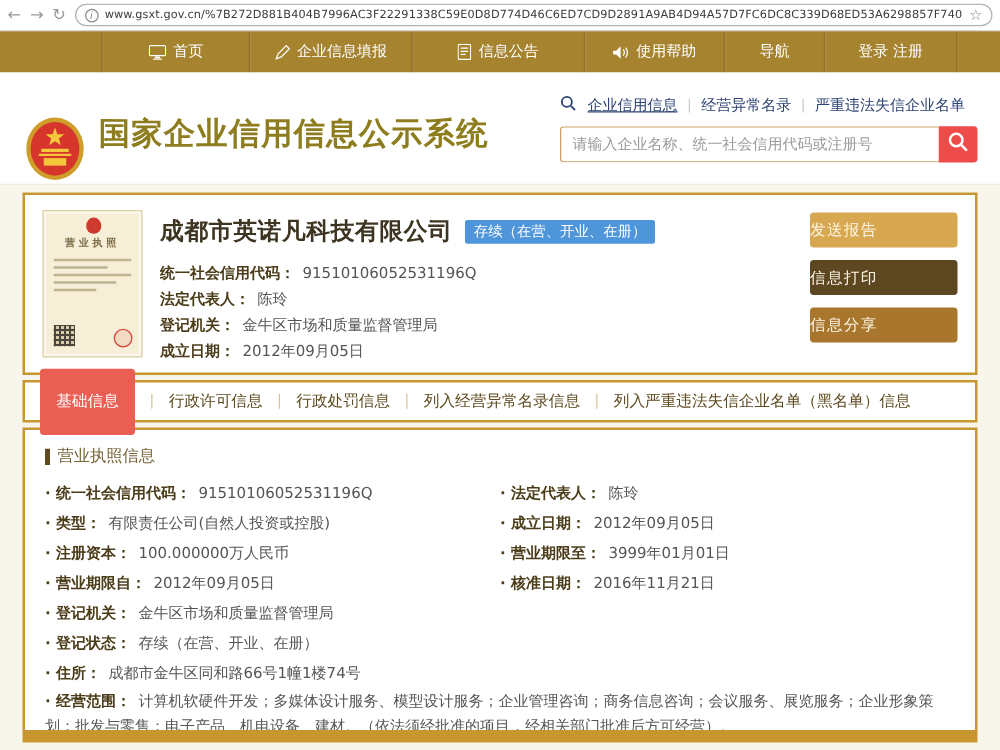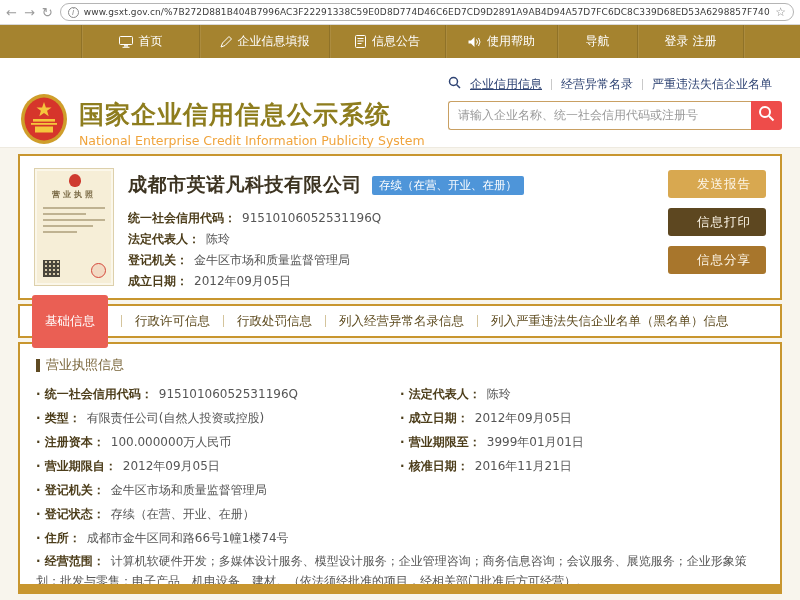--- a/index.html
+++ b/index.html
@@ -11,27 +11,27 @@
   .nav-glyph { color:#9a9a9a; font-size:13px; line-height:1; cursor:pointer; }
   .urlbox { flex:1; height:18px; border:1px solid #b5b5b5; border-radius:9px; display:flex; align-items:center; padding:0 7px; gap:5px; overflow:hidden; background:#fff; }
   .info-icon { min-width:11px; height:11px; border:1px solid #8a8a8a; border-radius:50%; color:#8a8a8a; font-size:8px; display:flex; align-items:center; justify-content:center; font-style:italic; }
   .url-text { color:#3b3b3b; font-size:9px; white-space:nowrap; overflow:hidden; flex:1; letter-spacing:.1px; }
   .star-glyph { color:#8a8a8a; font-size:12px; cursor:pointer; }
 
   
   .nav-bar { height:33px; background:#a5832f; display:flex; align-items:stretch; }
   .nav-cell { display:flex; align-items:center; justify-content:center; gap:6px; color:#fff; font-size:12px; border-right:1px solid rgba(0,0,0,.13); box-shadow:inset 1px 0 0 rgba(255,255,255,.08); cursor:pointer; white-space:nowrap; }
   .nav-spacer { width:82px; border-right:1px solid rgba(0,0,0,.13); }
-  .nc1{width:118px}.nc2{width:130px}.nc3{width:116px}.nc4{width:112px}.nc5{width:80px}.nc6{width:106px}
+  .nc1{width:118px}.nc2{width:130px}.nc3{width:138px}.nc4{width:112px}.nc5{width:80px}.nc6{width:106px}
   .nav-fill { flex:1; border-right:none; }
   .nav-cell svg { display:block; }
 
   
   .site-header { height:90px; background:#fff; display:flex; align-items:center; justify-content:space-between; padding:0 18px 0 20px; border-bottom:1px solid #eeeae0; }
-  .logo-wrap { display:flex; align-items:flex-end; gap:11px;margin-top:36px; }
+  .logo-wrap { display:flex; align-items:flex-start; gap:11px;margin-top:36px; }
   .site-title { color:#8e7d1e; font-size:25px; font-weight:bold; letter-spacing:1px; line-height:1.15; }
   .site-sub { color:#f0a43c; font-size:12.5px; margin-top:3px; }
   .search-area { width:334px; }
   .search-tabs { display:flex; align-items:center; gap:9px; color:#2e4373; font-size:12px; margin-bottom:8px; }
   .search-tab { cursor:pointer; white-space:nowrap; }
   .search-tab.active { text-decoration:underline; }
   .vsep { width:1px; height:11px; background:#c9c9c9; }
   .search-row { display:flex; }
   .search-input { flex:1; height:29px; border:1px solid #c9a063; border-right:none; border-radius:3px 0 0 3px; padding:0 9px; font-size:12px; color:#333; font-family:inherit; outline:none; }
   .search-input::placeholder { color:#9a9a9a; }
@@ -52,21 +52,21 @@
 
   .company-info { flex:1; padding-top:4px; min-width:0; }
   .company-title-row { display:flex; align-items:center; gap:10px; margin-bottom:10px; }
   .company-name { font-size:19px; font-weight:bold; color:#3d3422; letter-spacing:.5px; }
   .status-badge { background:#4e95d9; color:#fff; font-size:11.5px; padding:2px 7px; border-radius:2px; white-space:nowrap; }
   .cfield { line-height:21px; white-space:nowrap; overflow:hidden; }
   .cfield .flabel { font-weight:bold; color:#4c3d1a; }
   .cfield .fvalue { color:#555; margin-left:6px; }
 
   .btn-col { width:118px; flex:none; display:flex; flex-direction:column; gap:10px; padding-top:2px; }
-  .act-btn { height:28px; border:none; border-radius:3px; color:#fdf6e8; font-size:12.5px; text-align:right; padding-right:15px; cursor:pointer; font-family:inherit; letter-spacing:1px;margin-left:20px; }
+  .act-btn { height:28px; border:none; border-radius:3px; color:#fdf6e8; font-size:12.5px; text-align:left; padding-right:15px; cursor:pointer; font-family:inherit; letter-spacing:1px; }
   .btn-report { background:#d8a850; }
   .btn-share  { background:#a8762c; }
   .btn-print  { background:#5d4720; }
 
   
   .tabs-card { margin-top:4px; height:34px; display:flex; align-items:center; padding:0 12px; gap:13px; }
   .tab { color:#5d4a1e; font-size:12.5px; cursor:pointer; white-space:nowrap; }
   .tab.active { background:#ea5f54; color:#fff; padding:18px 13px; border-radius:3px; }
   .tab-sep { width:1px; height:12px; background:#d4c49c; }
 
@@ -153,21 +153,20 @@
     <span><svg width="48" height="52" viewBox="0 0 48 52">
       <ellipse cx="24" cy="26" rx="23" ry="25" fill="#cf9e2a"></ellipse>
       <ellipse cx="24" cy="26" rx="19.5" ry="21.5" fill="#d6352b"></ellipse>
       <polygon points="24,9 25.9,14.4 31.5,14.4 27.1,17.8 28.7,23.2 24,20 19.3,23.2 20.9,17.8 16.5,14.4 22.1,14.4" fill="#f5c63c"></polygon>
       <rect x="13" y="26" width="22" height="2.6" fill="#f5c63c"></rect>
       <rect x="11" y="30" width="26" height="1.8" fill="#f5c63c"></rect>
       <rect x="15" y="33.5" width="18" height="6" fill="#f5c63c"></rect>
     </svg></span>
     <div>
       <div class="site-title">国家企业信用信息公示系统</div>
-      <div class="site-sub">National Enterprise Credit Information Publicity System</div>
     </div>
   </div>
   <div class="search-area">
     <div class="search-tabs">
       <span><svg width="13" height="13" viewBox="0 0 13 13">
             <circle cx="5.5" cy="5.5" r="4" fill="none" stroke="#2e4373" stroke-width="1.5"></circle>
             <line x1="8.7" y1="8.7" x2="12" y2="12" stroke="#2e4373" stroke-width="1.5"></line>
           </svg></span>
       <span class="search-tab active">企业信用信息</span>
       <span class="vsep"></span>

